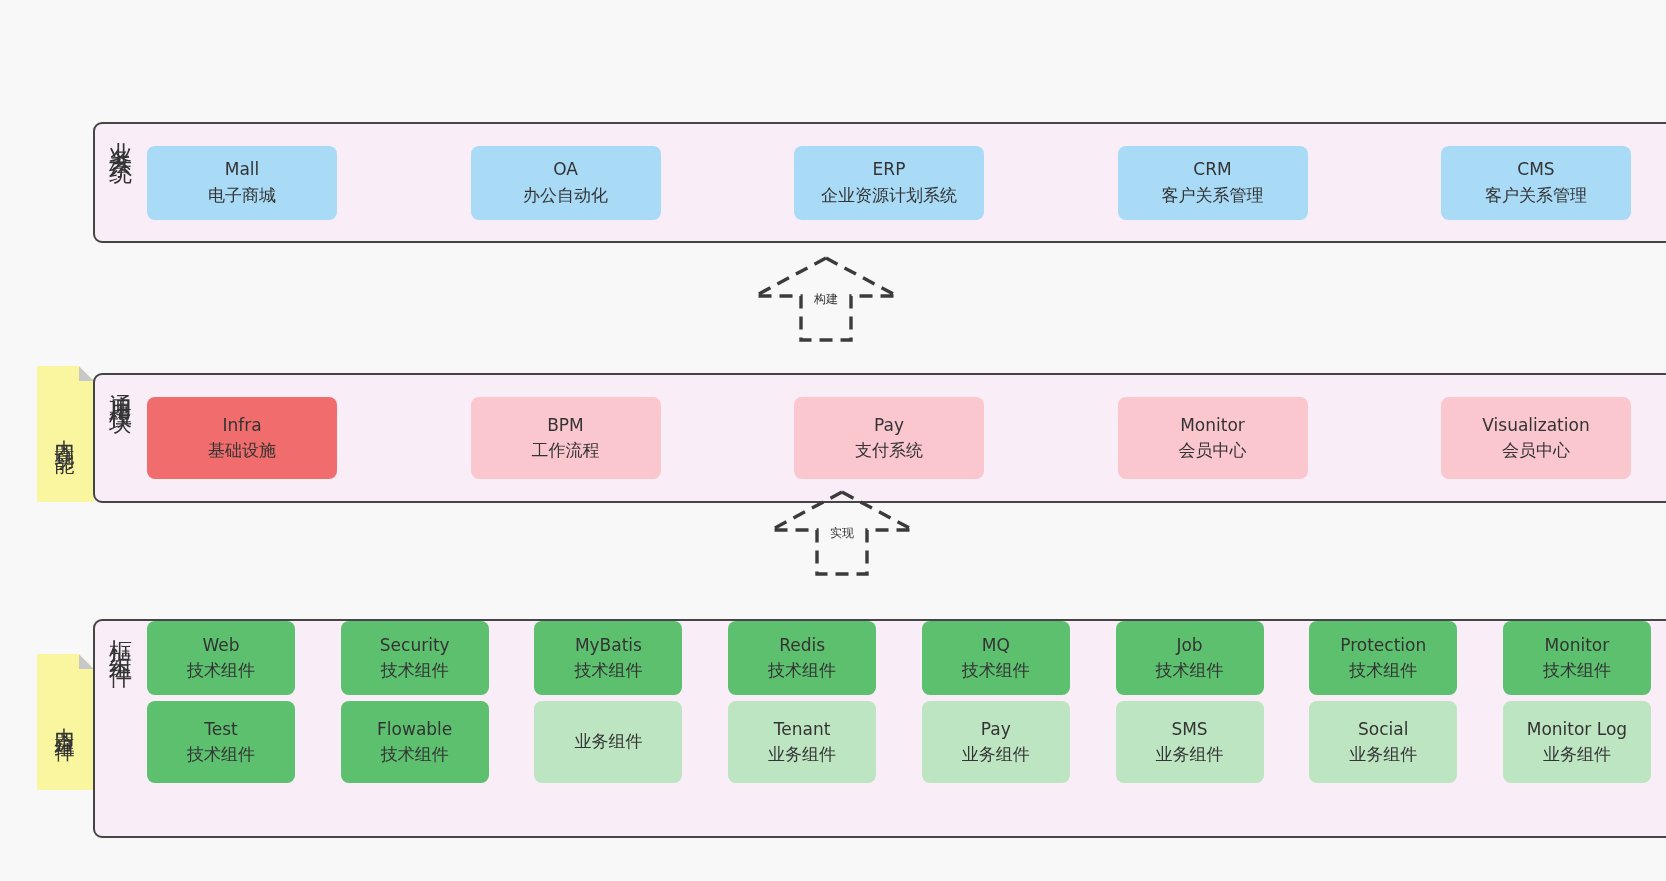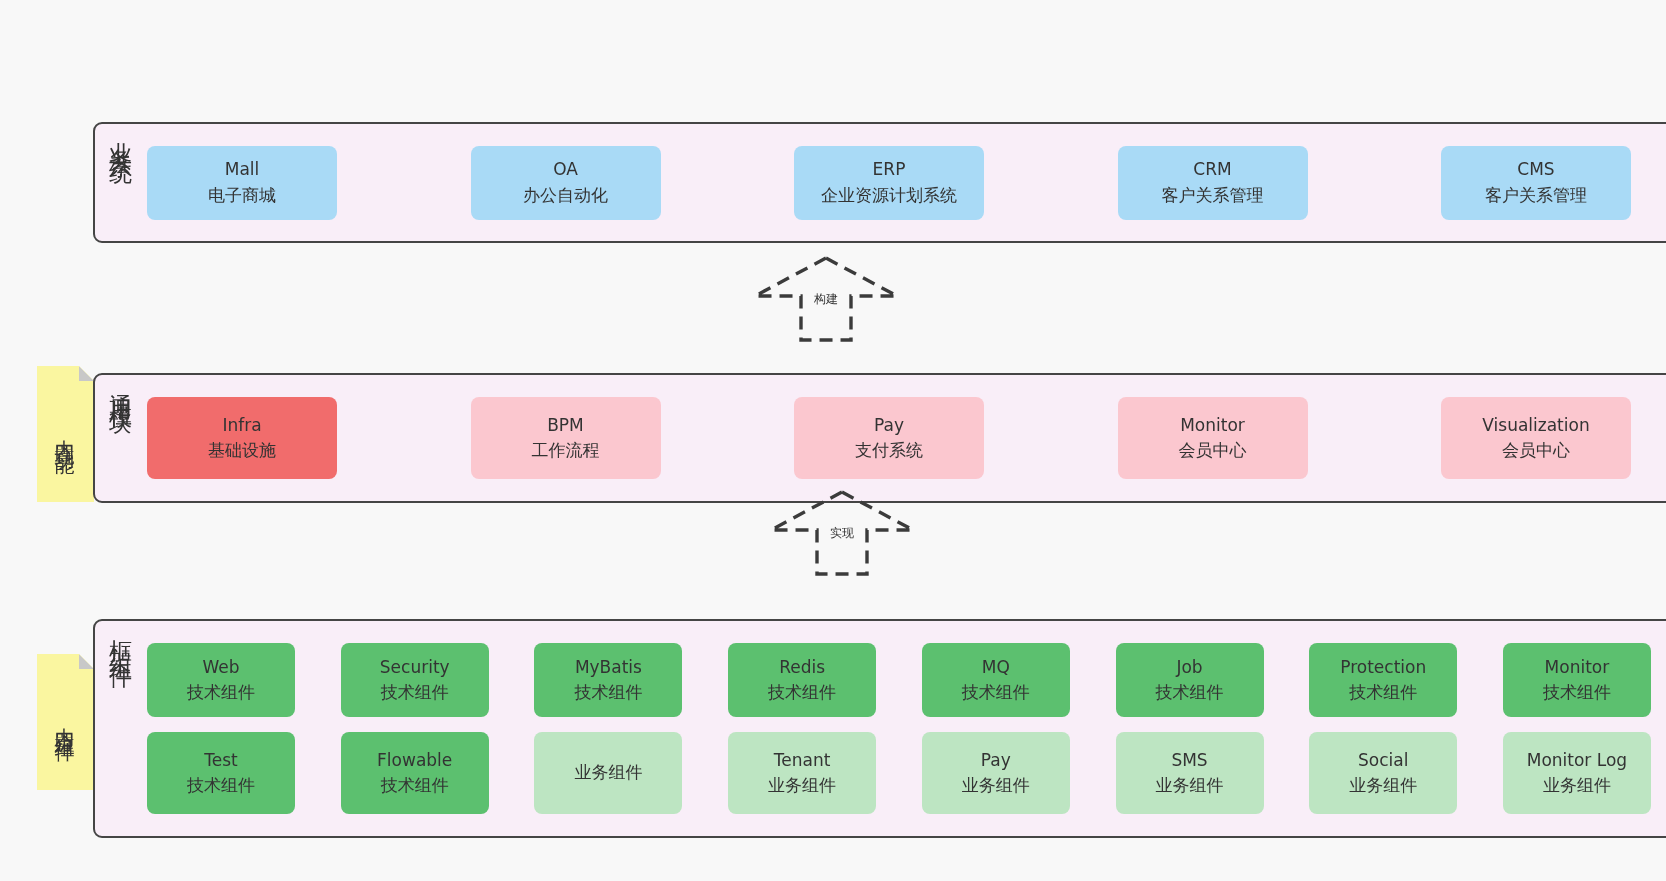--- a/index.html
+++ b/index.html
@@ -39,21 +39,21 @@
     white-space:nowrap;
   }
   .band-3 .band-label{letter-spacing:9px}
 
   .boxes{
     position:absolute;left:52px;right:50px;top:0;bottom:0;
     display:flex;align-items:center;justify-content:space-between;
   }
   .rows{
     position:absolute;left:52px;right:30px;top:0;bottom:0;
-    display:flex;flex-direction:column;justify-content:center;gap:15px;
+    display:flex;flex-direction:column;gap:6px;
   }
   .row{display:flex;justify-content:space-between}
 
   .box{
     border-radius:8px;
     display:flex;flex-direction:column;align-items:center;justify-content:center;
     text-align:center;font-size:17px;line-height:1.5;color:var(--text);
     padding:4px 6px;
   }
   .band-1 .box{width:190px;height:74px}

